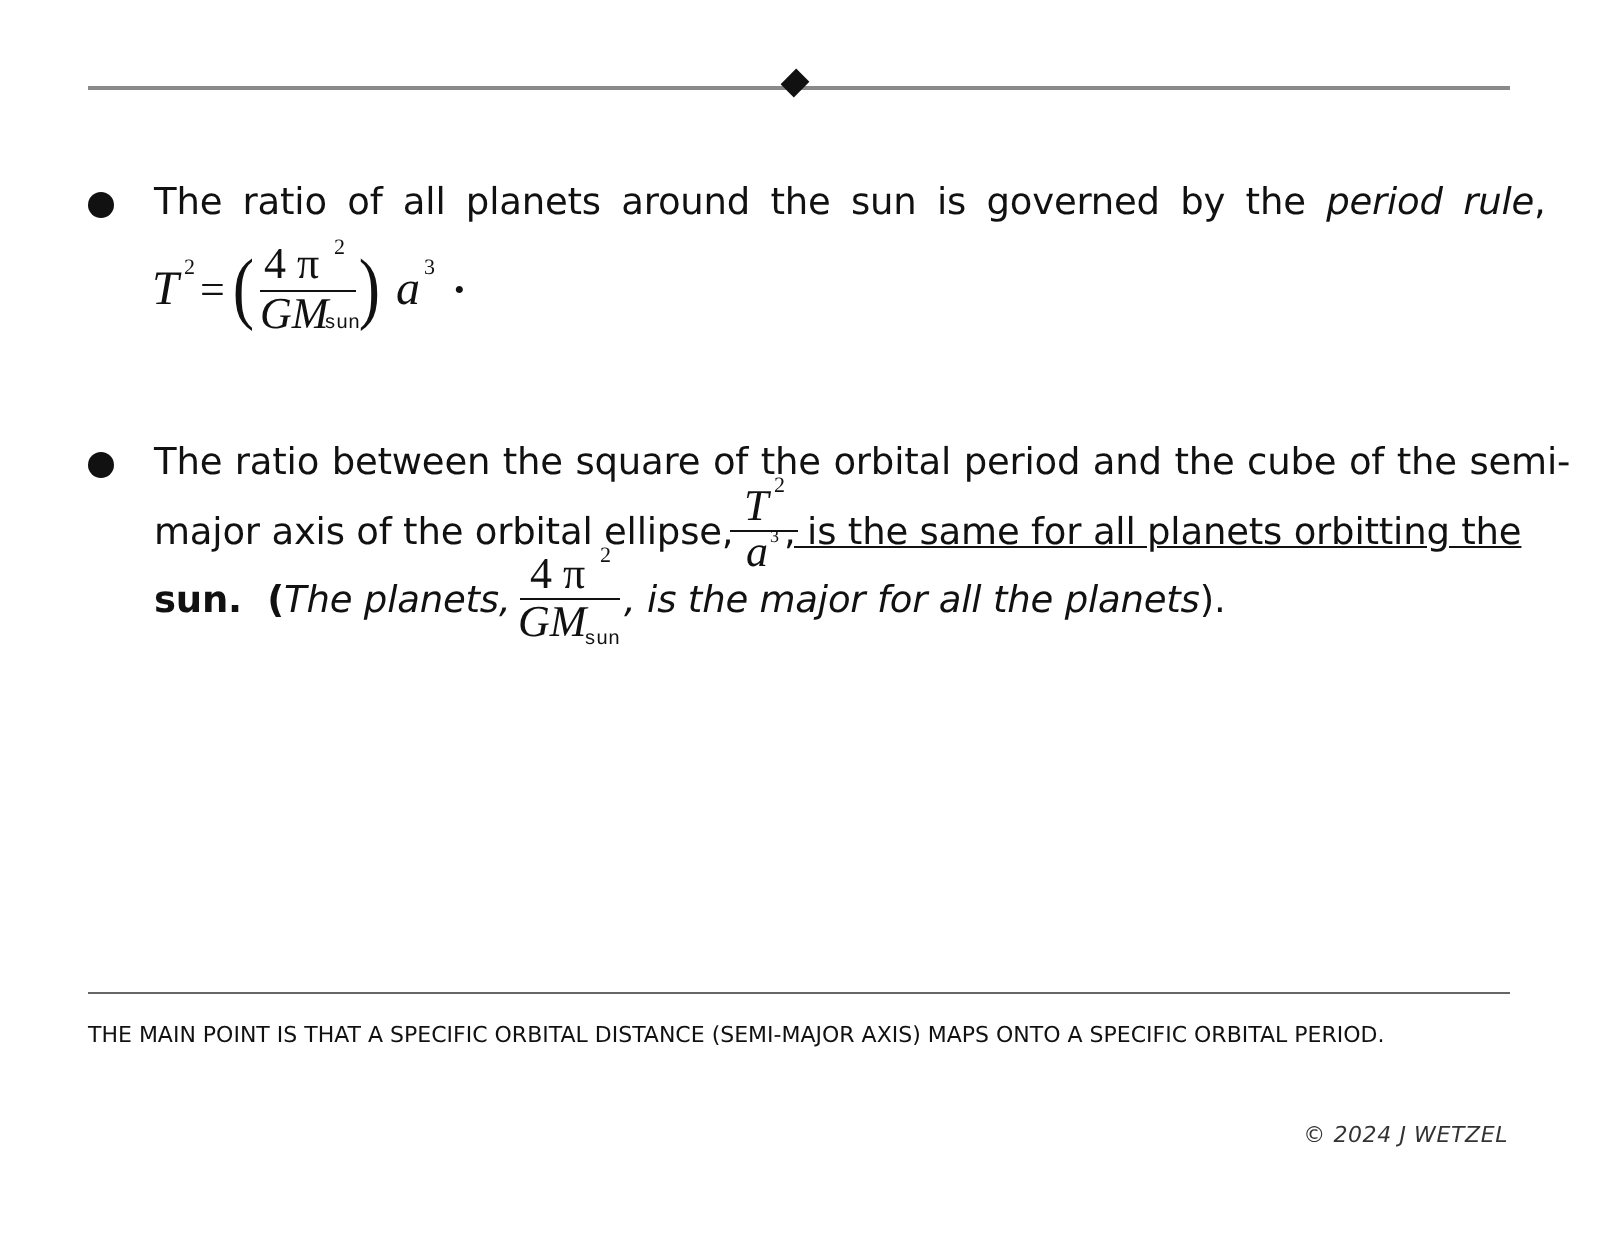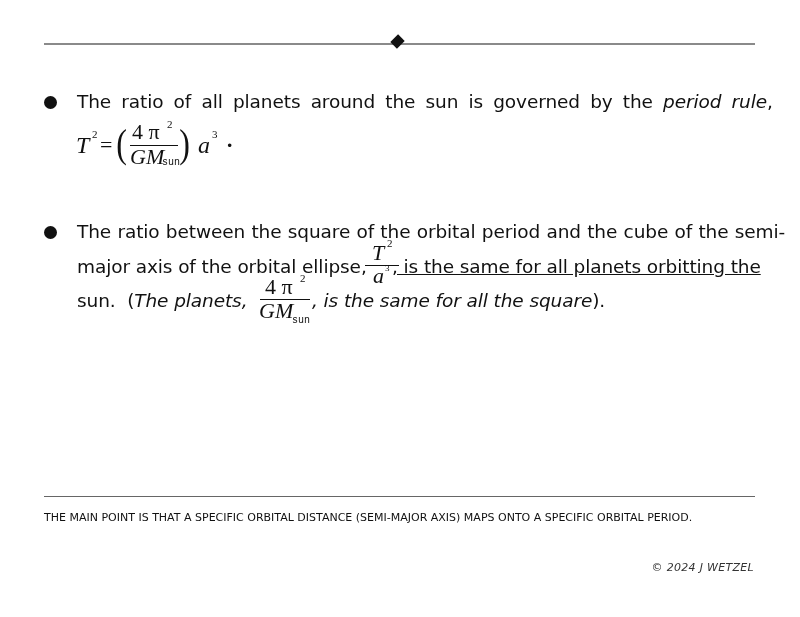--- a/index.html
+++ b/index.html
@@ -56,28 +56,28 @@
 <div class="math" style="left:365px; top:241px; width:36px; height:44px;">
   <span class="it" style="position:absolute; left:7px; top:-1px; font-size:22px;">T</span>
   <span class="sup" style="left:22px; top:-4px;">2</span>
   <div style="position:absolute; left:0; top:24px; width:34px; height:1px; background:#111;"></div>
   <span class="it" style="position:absolute; left:8px; top:22px; font-size:22px;">a</span>
   <span class="sup" style="left:20px; top:22px; font-size:9px;">3</span>
 </div>
 <div class="txt" style="left:392px; top:256px;text-decoration:underline;">, is the same for all planets orbitting the</div>
 
 <div class="txt" style="left:77px; top:290px;">
-  <span style="white-space:pre;">sun.  (</span><i>The planets,</i>
+  <span style="white-space:pre;font-weight:bold;">sun.  (</span><i>The planets,</i>
 </div>
 <div class="math" style="left:258px; top:275px; width:56px; height:56px;">
   <span style="position:absolute; left:7px; top:-1px; font-size:22px;">4 π</span>
   <span class="sup" style="left:42px; top:-3px;">2</span>
   <div style="position:absolute; left:2px; top:24px; width:50px; height:1px; background:#111;"></div>
   <span class="it" style="position:absolute; left:1px; top:23px; font-size:22px;">GM</span>
   <span class="sub" style="left:34px; top:40px; font-size:10px;">sun</span>
 </div>
 <div class="txt" style="left:312px; top:290px;">
-  <i>, is the same for all the square</i><span>).</span>
+  <i>, is the major for all the planets</i><span>).</span>
 </div>
 
 <div class="bottom-rule"></div>
 <div class="main-point">THE MAIN POINT IS THAT A SPECIFIC ORBITAL DISTANCE (SEMI-MAJOR AXIS) MAPS ONTO A SPECIFIC ORBITAL PERIOD.</div>
 <div class="copyright">© 2024 J WETZEL</div>
 
 </body></html>

